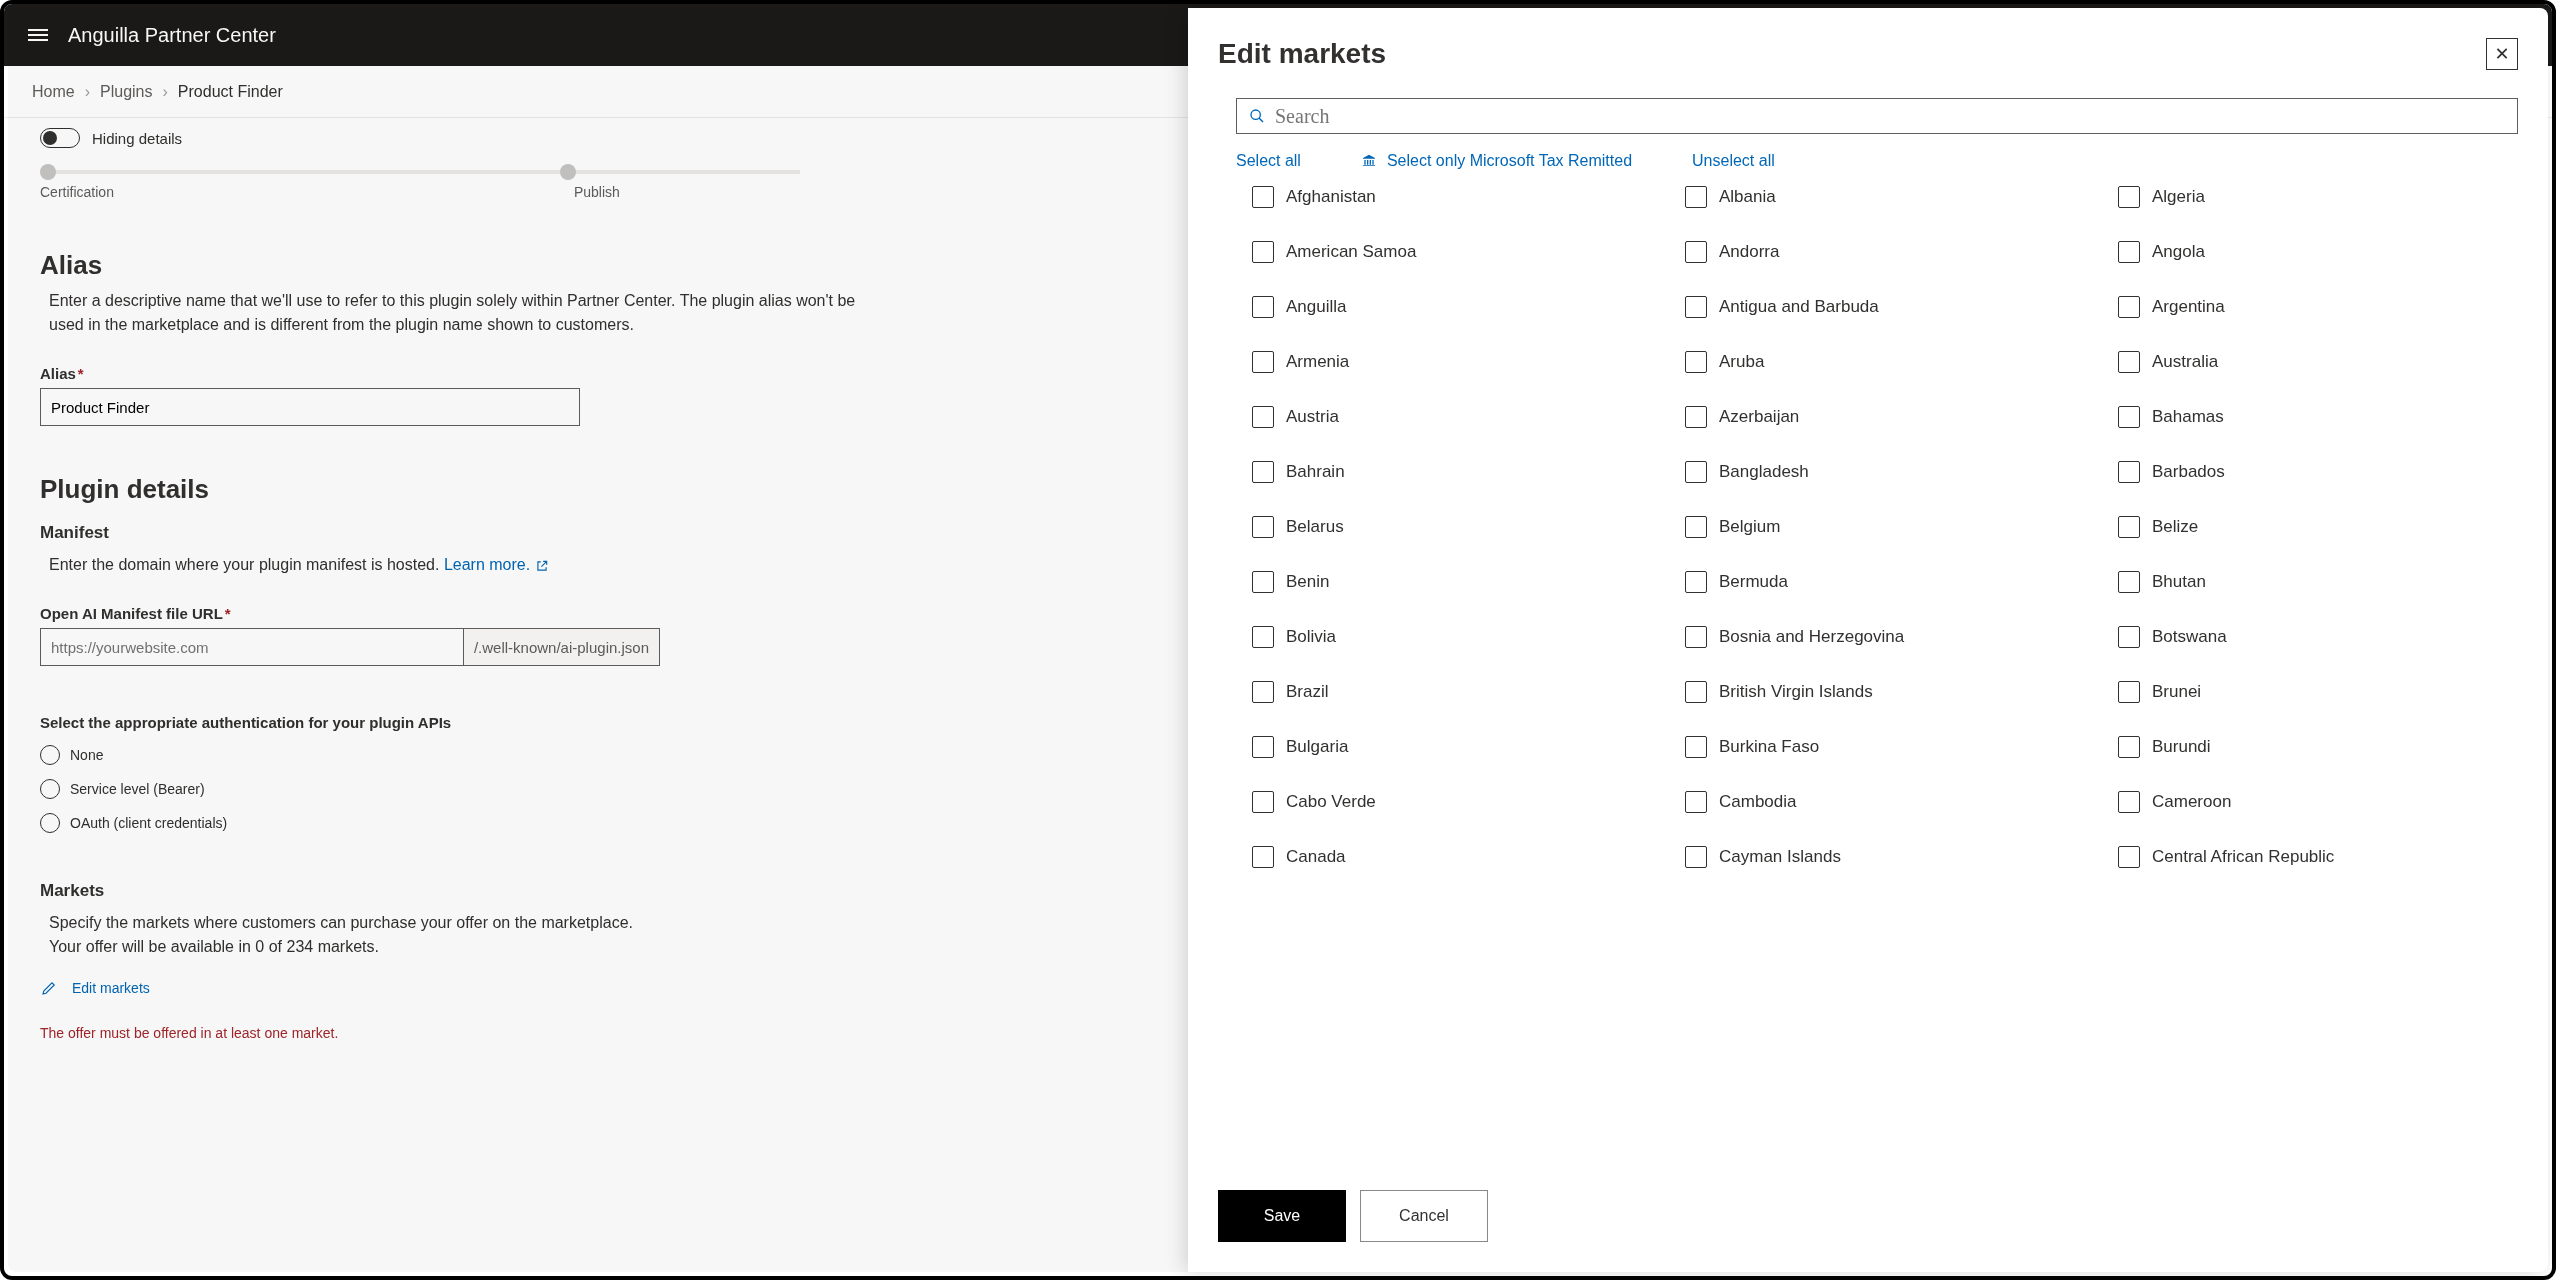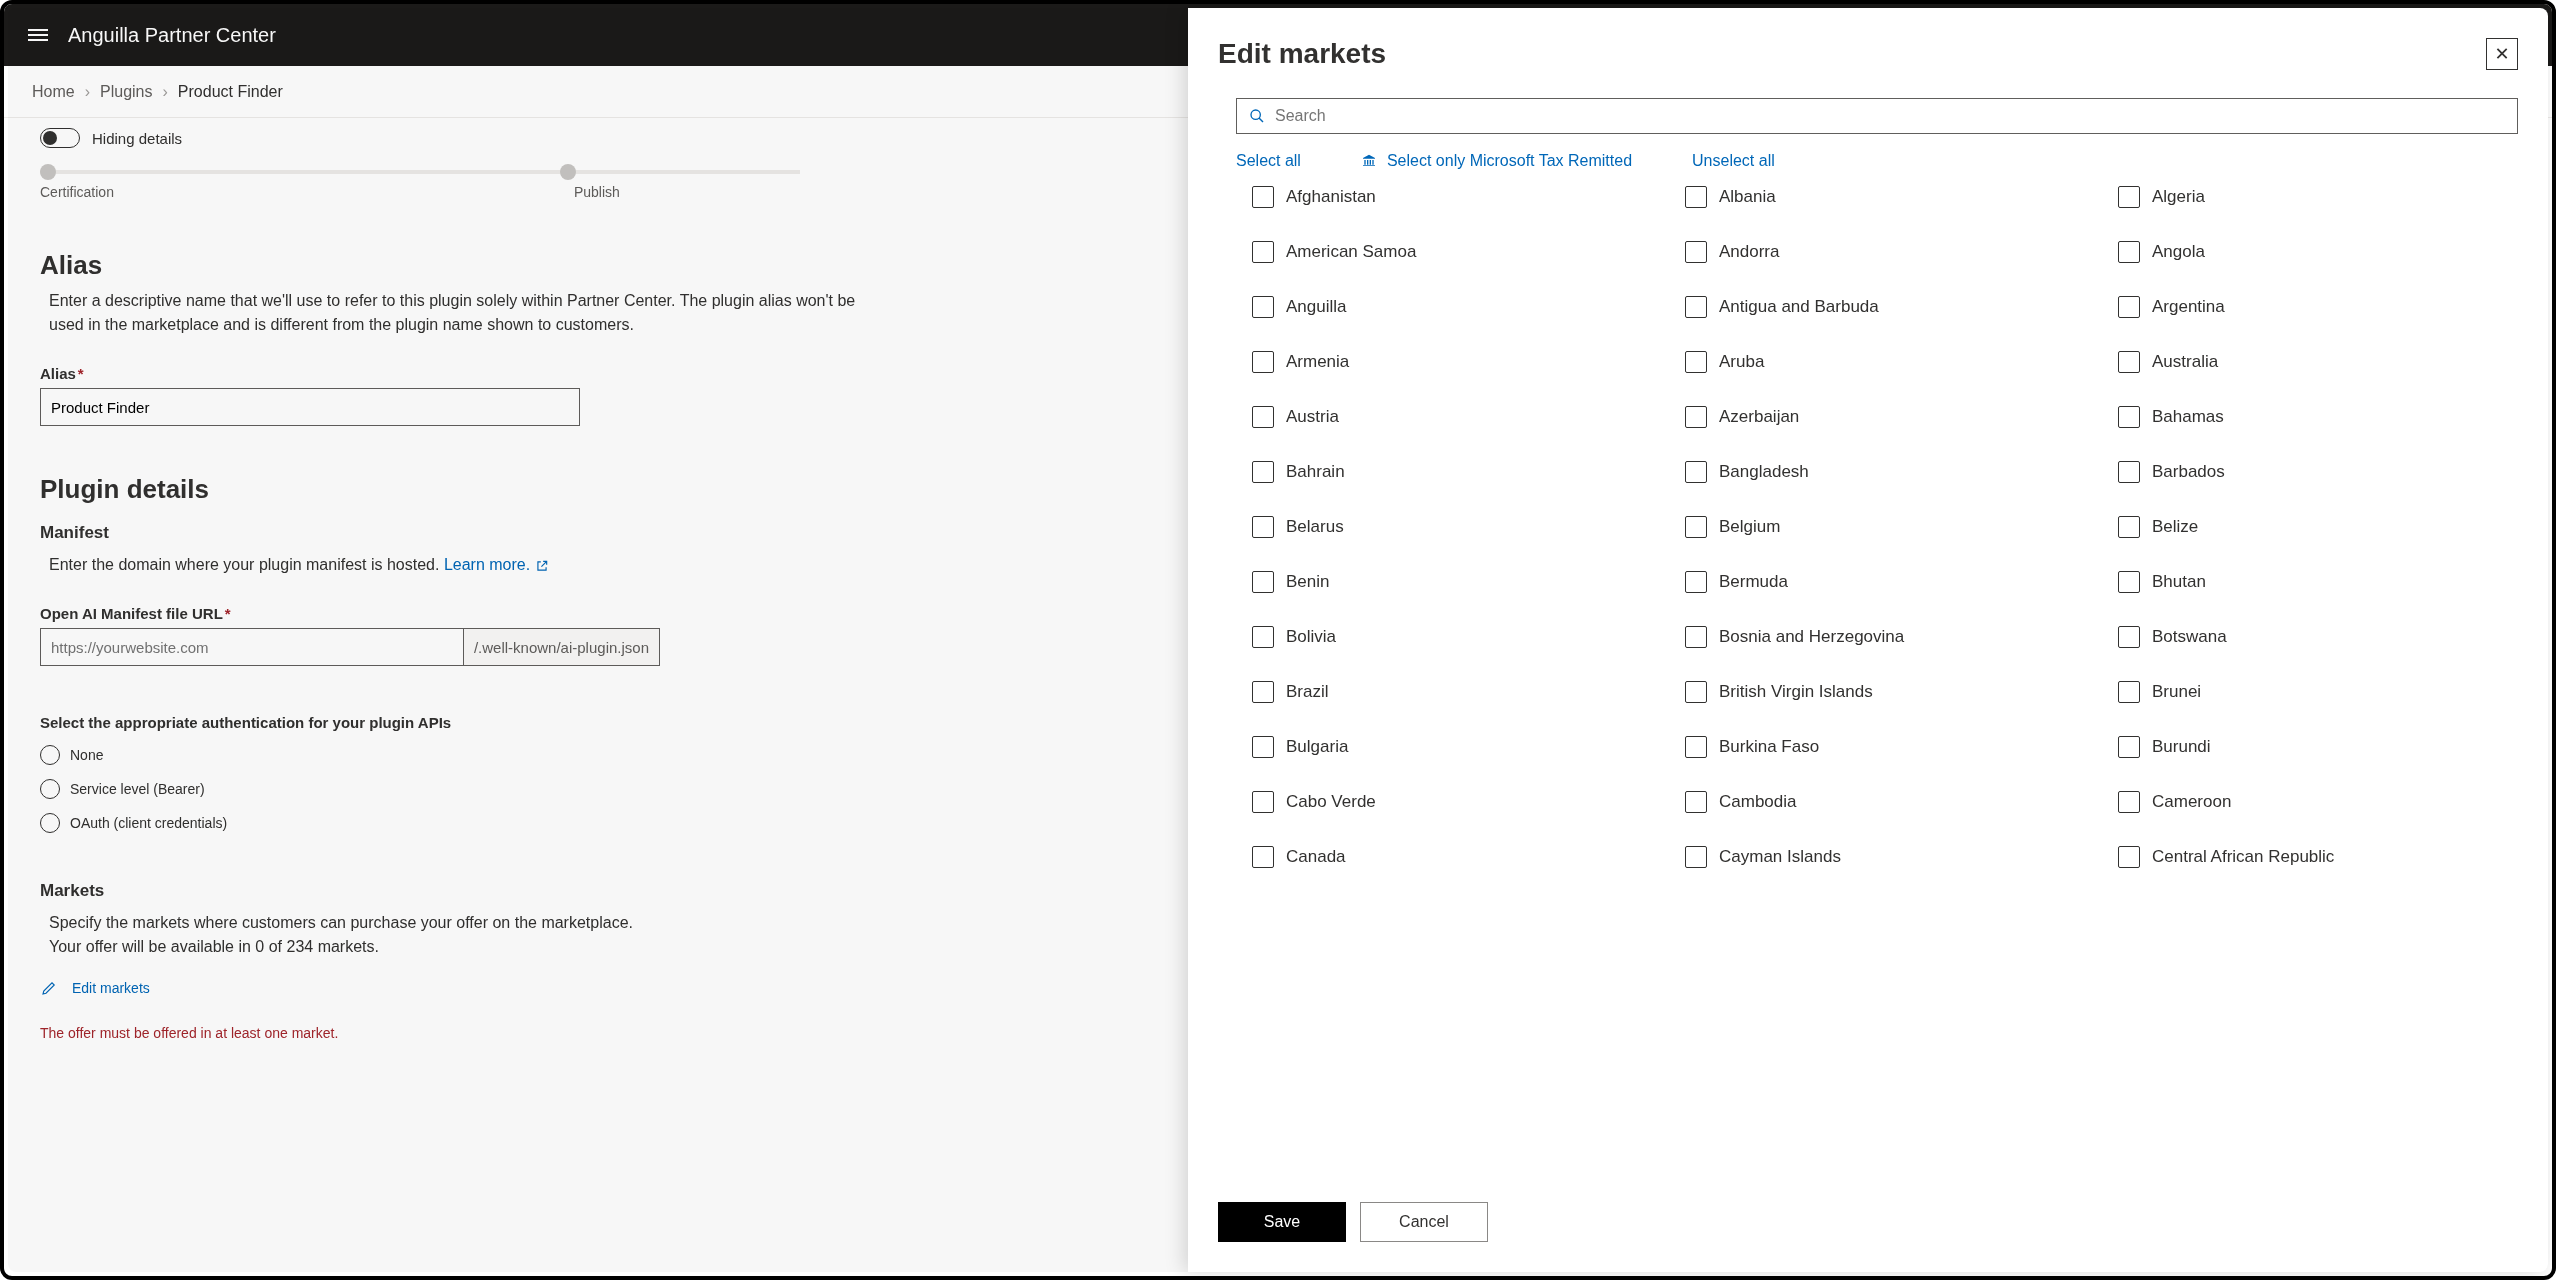--- a/index.html
+++ b/index.html
@@ -55,33 +55,33 @@
 
     
     .overlay { position:absolute; top: 4px; right:4px; bottom:4px; width: 1360px; background:#fff; border-radius: 0 8px 8px 0; box-shadow: -4px 0 20px rgba(0,0,0,.15); display:flex; flex-direction:column; }
     .dimmer { position:absolute; inset:4px; background:rgba(0,0,0,.03); border-radius:8px; pointer-events:none; }
     .ov-header { padding: 30px 30px 10px 30px; display:flex; align-items:center; justify-content:space-between; }
     .ov-title { font-size: 28px; font-weight: 600; }
     .ov-close { border:1px solid #323130; width:32px; height:32px; display:flex; align-items:center; justify-content:center; cursor:pointer; font-size:18px; }
 
     .ov-search { margin: 18px 30px 6px 48px; height: 36px; border:1px solid #605e5c; display:flex; align-items:center; padding:0 12px; }
     .ov-search svg { width:16px; height:16px; margin-right:10px; stroke:#0067b8; fill:none; }
-    .ov-search input { border:none; outline:none; flex:1; font-size:16px; color:#605e5c; }
+    .ov-search input { border:none; outline:none; flex:1; font-size:20px; color:#605e5c;font-family:Liberation Serif, serif; }
 
     .ov-links { margin: 12px 30px 10px 48px; display:flex; align-items:center; gap: 60px; color:#0067b8; font-size:16px; }
     .ov-links .tax { display:flex; align-items:flex-start; gap:10px; }
     .ov-links .tax svg { width:16px; height:16px; fill:#0067b8; }
 
     .mkts { flex:1; overflow:auto; padding: 6px 30px 10px 64px; }
     .mkts-grid { display:grid; grid-template-columns: repeat(3, 1fr); column-gap: 40px; row-gap: 36px; gap: 33px; }
     .mkt-item { display:flex; align-items:center; gap: 12px; font-size: 17px; }
     .mkt-cb { width:22px; height:22px; border:1.5px solid #323130; border-radius:2px; flex:none; }
 
     .ov-footer { padding: 18px 30px 30px; display:flex; gap: 14px; }
-    .btn { height:40px; min-width: 128px; display:flex; align-items:center; justify-content:center; font-size:16px; cursor:pointer; }
+    .btn { height:52px; min-width: 128px; display:flex; align-items:center; justify-content:center; font-size:16px; cursor:pointer; }
     .btn-primary { background:#000; color:#fff; }
     .btn-secondary { background:#fff; color:#323130; border:1px solid #8a8886; }
   </style>
 </head>
 <body>
 
 <div class="scale">
 
   <div class="topbar">
     <div class="hamburger">

